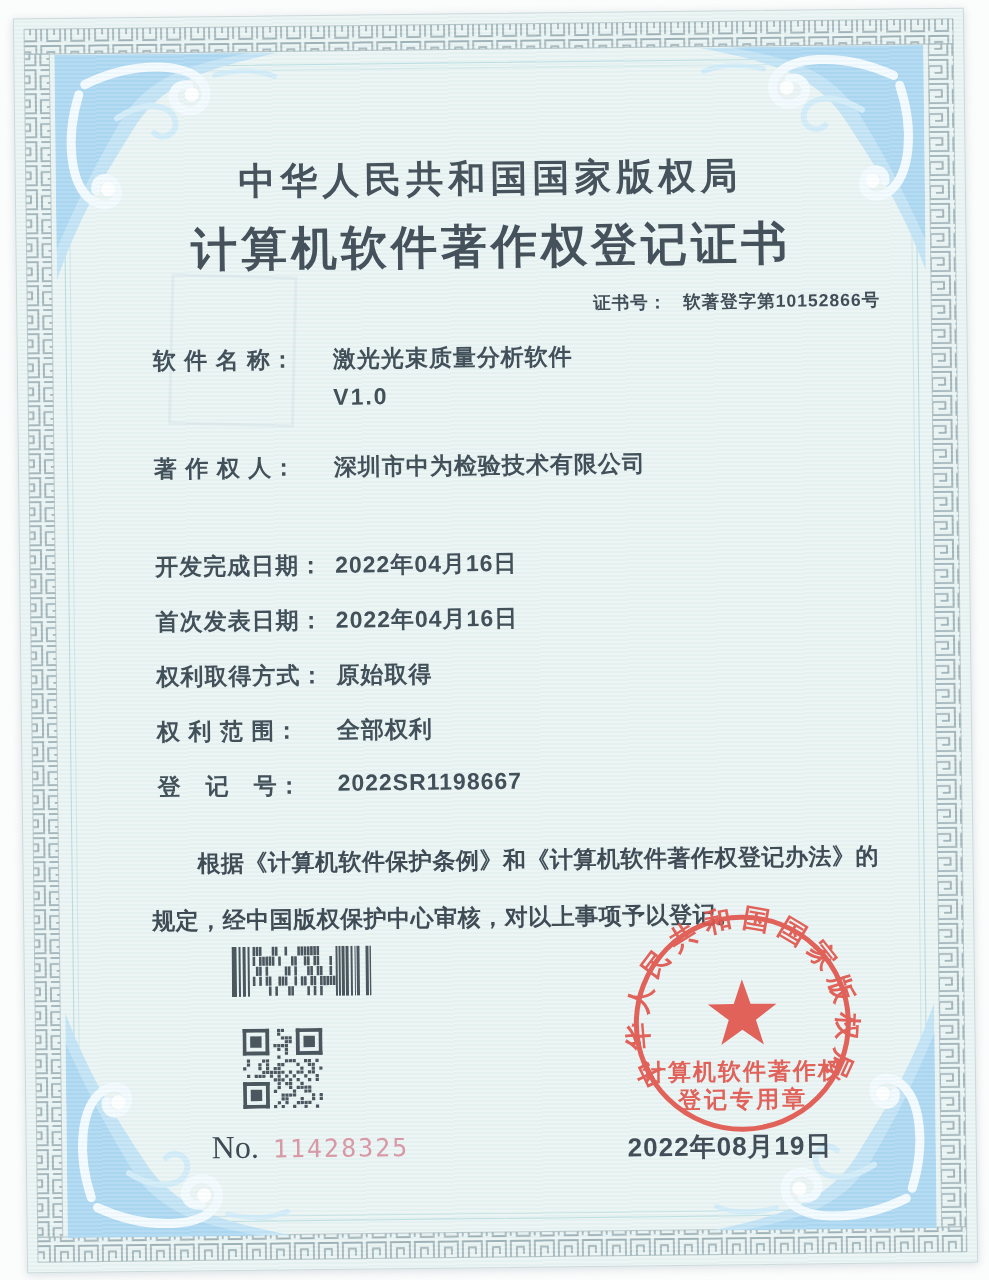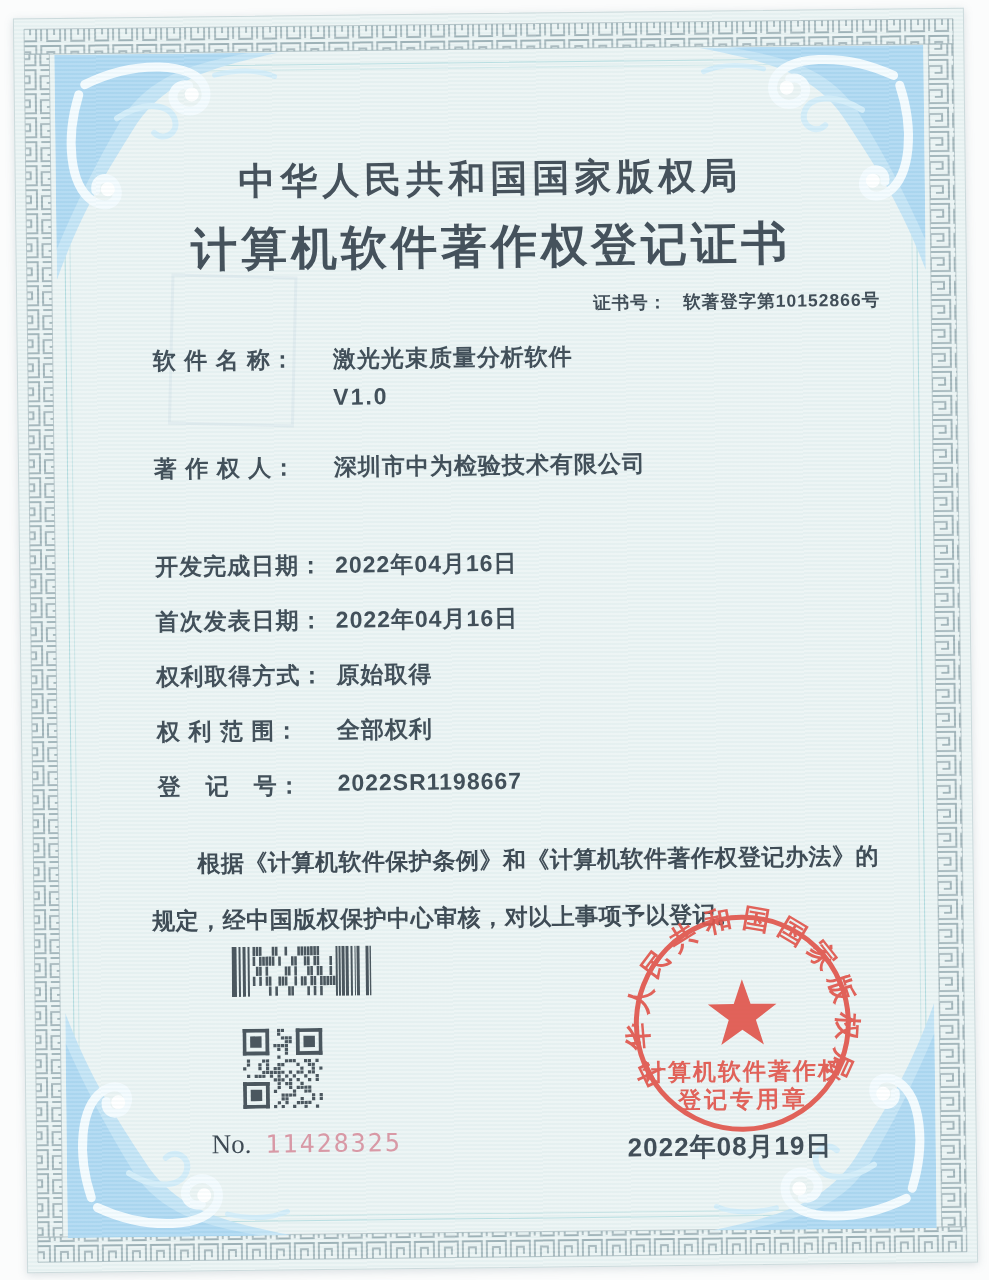--- a/index.html
+++ b/index.html
@@ -59,21 +59,21 @@
   .field-value .v2{display:block;margin-top:9px;letter-spacing:2px;}
   .statement{
     position:absolute;left:128px;top:818px;width:748px;
     font-size:23px;font-weight:bold;color:#3f4c56;
     line-height:57px;text-indent:2em;letter-spacing:.5px;margin:0;
   }
   .barcode{position:absolute;left:207px;top:930px;}
   .qrcode{position:absolute;left:217px;top:1012px;}
   .serial-row{position:absolute;left:185px;top:1112px;}
   .serial-prefix{
-    font-family:"Liberation Serif", serif;font-size:27px;color:#3e4a54;
+    font-family:"Liberation Serif", serif;font-size:32px;color:#3e4a54;
   }
   .serial-number{
     font-family:"DejaVu Sans Mono", monospace;font-size:25px;
     color:var(--serial-pink);letter-spacing:2px;margin-left:14px;
   }
   .seal{position:absolute;left:597px;top:892px;width:240px;height:240px;opacity:.92;}
   .seal .ring{fill:none;stroke:var(--seal-red);stroke-width:5;}
   .seal .ring-text{fill:var(--seal-red);font-size:27px;font-weight:bold;letter-spacing:8px;
     font-family:"Liberation Serif", serif;}
   .seal .star{fill:var(--seal-red);}

